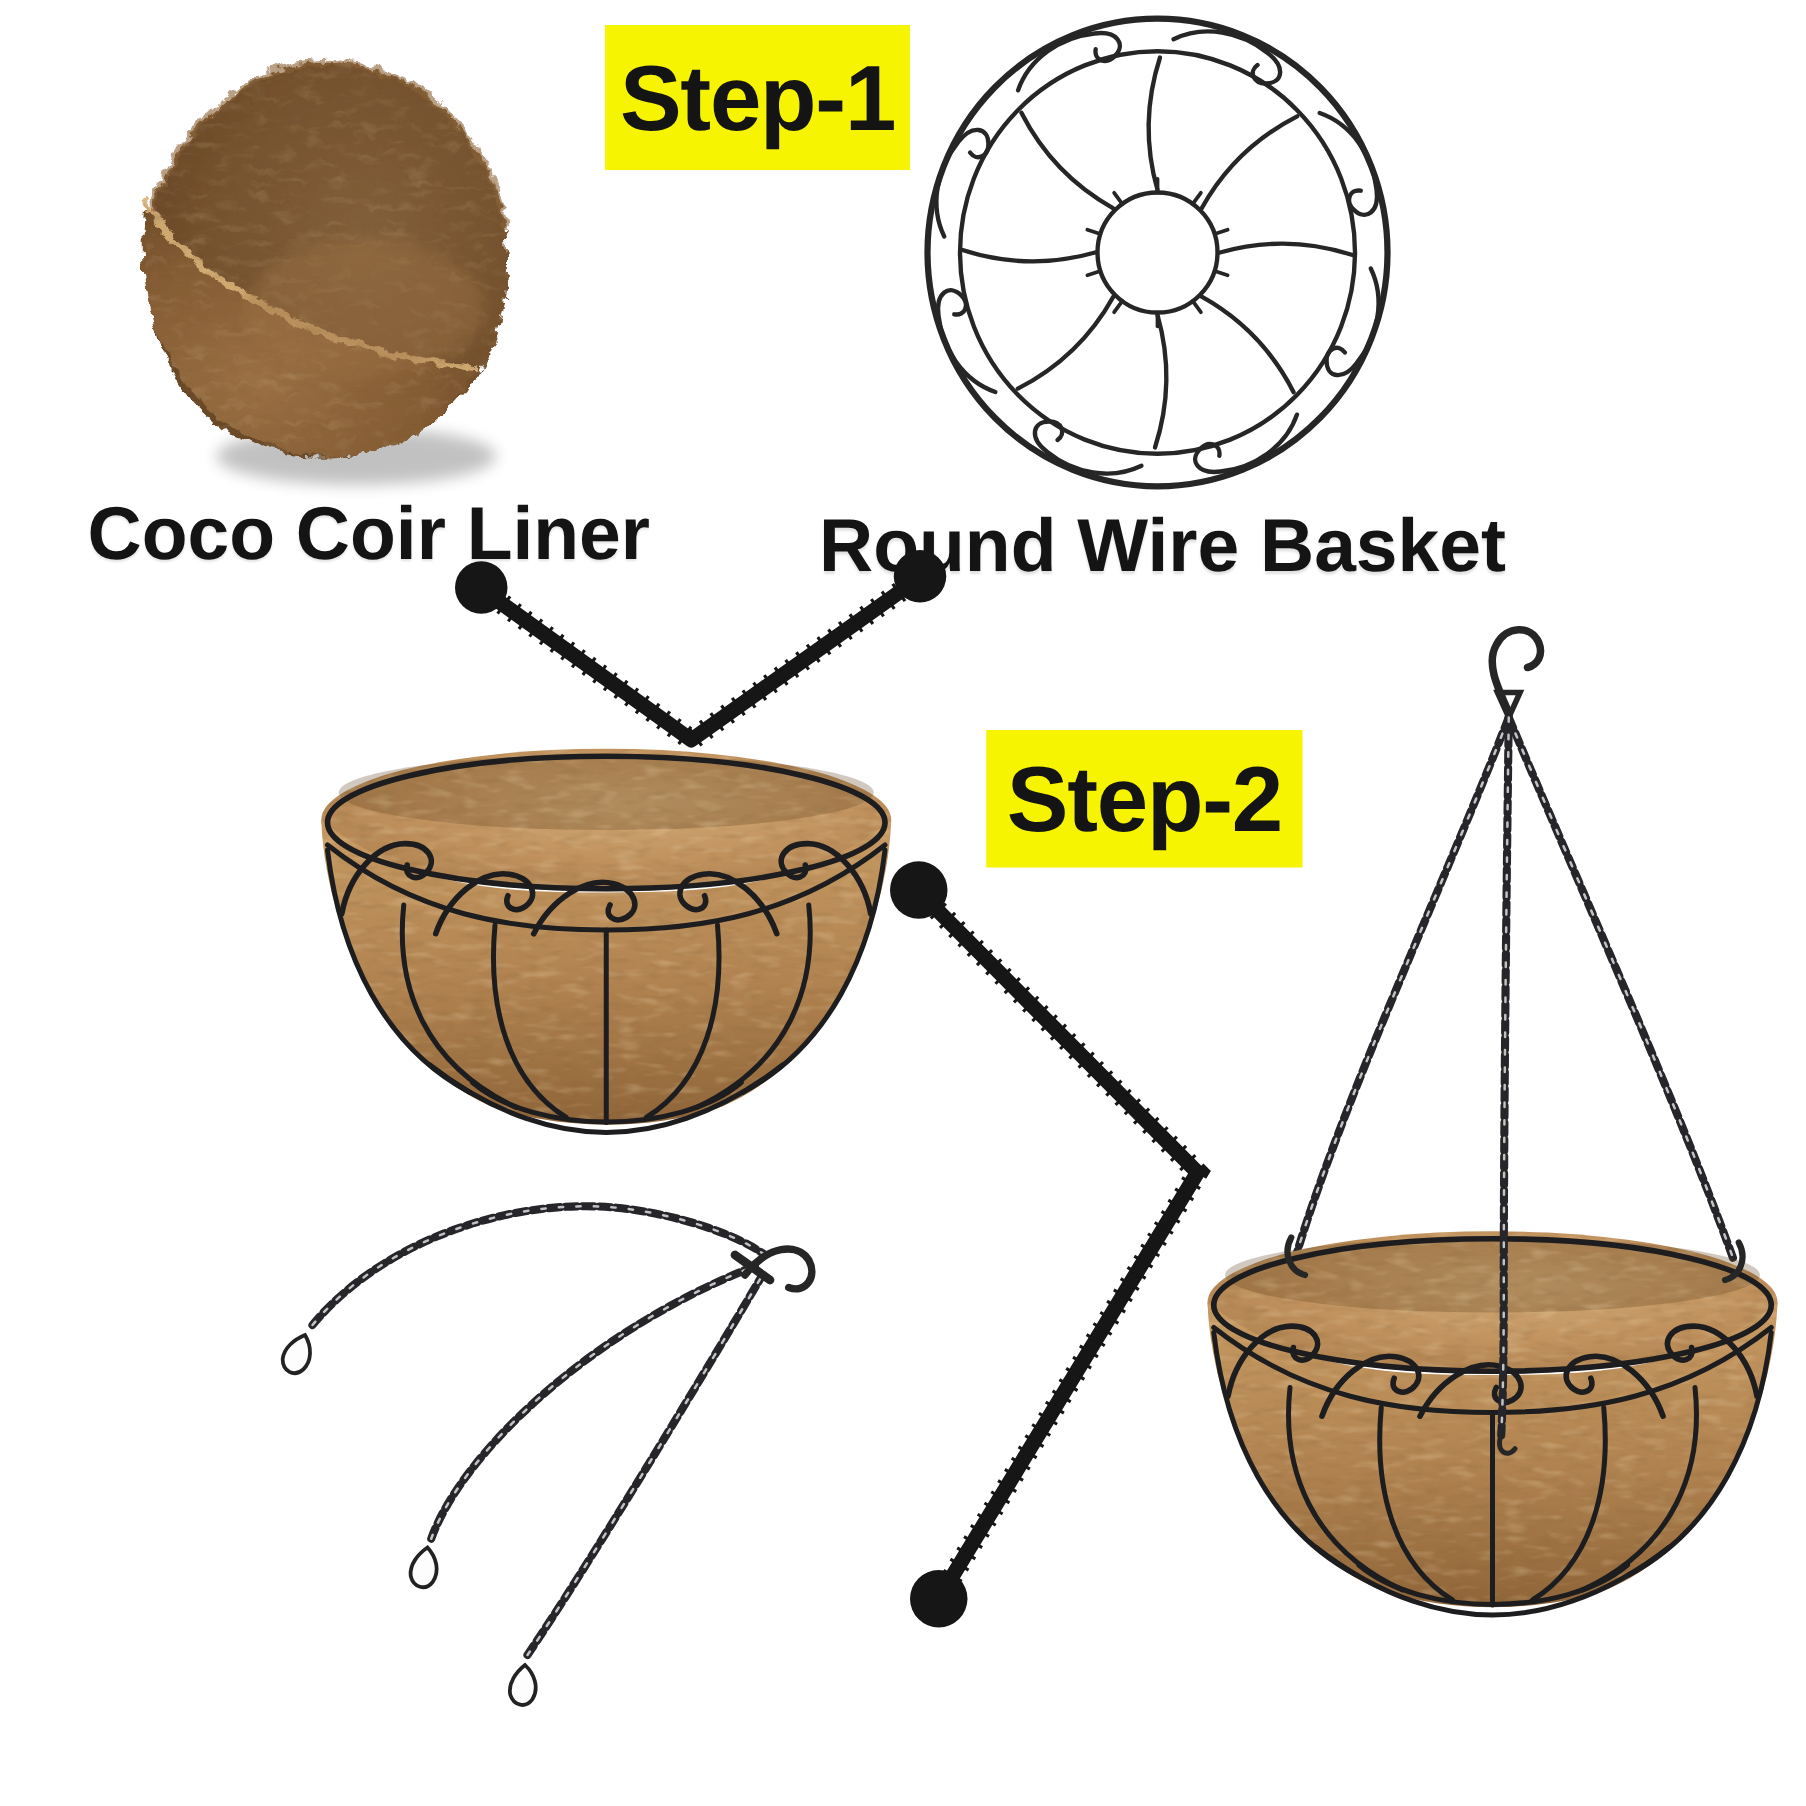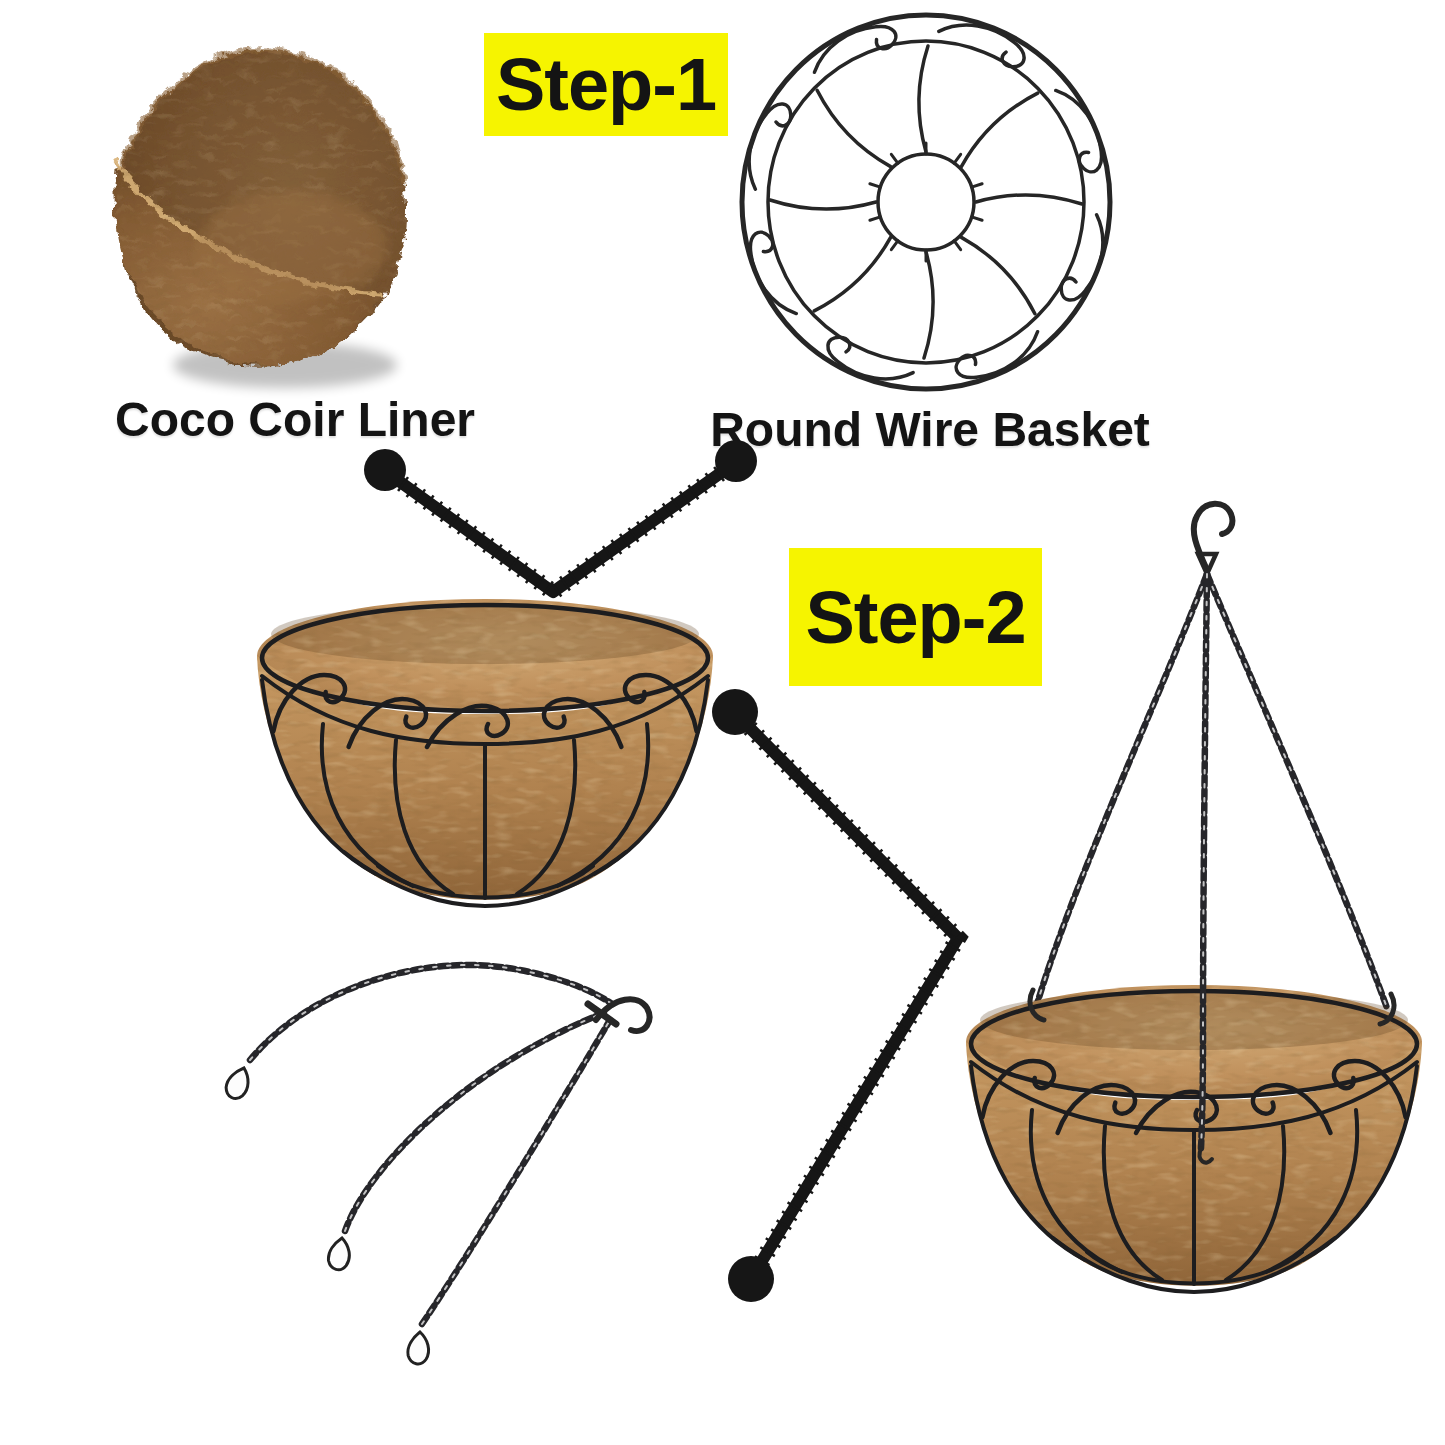--- a/index.html
+++ b/index.html
@@ -11,21 +11,21 @@
     margin:0 auto; overflow:hidden;
     font-family:"Liberation Sans","DejaVu Sans",sans-serif;
   }
   .abs{position:absolute;}
   .badge{
     background:var(--highlight,#f6f400); color:var(--ink,#141414);
     display:flex; align-items:center; justify-content:center;
     font-weight:700; font-size:74px; letter-spacing:-1px;
   }
   .caption{
-    color:var(--ink,#141414); font-weight:700; font-size:48px;
+    color:var(--ink,#141414); font-weight:700; font-size:60px;
     text-align:center; white-space:nowrap;
     text-shadow:0 2px 2px rgba(0,0,0,0.12);
   }
   svg{overflow:visible; display:block;}
   .wire{stroke:var(--wire,#1d1d1f); fill:none; stroke-linecap:round;}
   .ink-line{stroke:#262626; fill:none; stroke-linecap:round;}
   .chain{stroke:var(--chain,#26262a); fill:none; stroke-width:6.5; stroke-dasharray:9 4.5; stroke-linecap:round;}
   .chainlite{stroke:#f7f7f7; fill:none; stroke-width:2; stroke-dasharray:3.5 10.5; stroke-linecap:round; opacity:.75;}
   .vline{stroke:#161616; fill:none; stroke-width:12; stroke-linecap:round; stroke-linejoin:round;}
   .vbump{stroke:#161616; fill:none; stroke-width:17; stroke-linecap:butt; stroke-dasharray:2.5 8;}
@@ -132,21 +132,21 @@
       </clipPath>
       <g clip-path="url(#linClip)">
         <rect x="0" y="0" width="330" height="350" fill="#000" filter="url(#fibDark)" opacity="0.55"></rect>
         <rect x="0" y="0" width="330" height="350" fill="#000" filter="url(#fibLight)" opacity="0.3"></rect>
         <ellipse cx="200" cy="210" rx="95" ry="55" fill="#a5severa" opacity="0"></ellipse>
         <ellipse cx="210" cy="205" rx="95" ry="55" fill="#9b7244" opacity="0.45" filter="url(#soft)"></ellipse>
       </g>
     </g>
   </svg>
 
-  <div class="abs badge" style="left:484px; top:33px; width:244px; height:103px;">
+  <div class="abs badge" style="left:484px; top:20px; width:244px; height:116px;">
     <span>Step-1</span>
   </div>
 
   <svg class="abs" style="left:728px; top:2px;" width="400" height="398" viewBox="0 0 400 398" role="img">
     <ellipse class="ink-line" cx="198" cy="200" rx="184" ry="187" stroke-width="5"></ellipse>
     <ellipse class="ink-line" cx="198" cy="200" rx="158" ry="161" stroke-width="3.5"></ellipse>
     <g transform="translate(198,200)">
       <circle class="ink-line" cx="0" cy="0" r="48" stroke-width="3.5"></circle>
       <g class="ink-line" stroke-width="3">
         <line x1="0" y1="-48" x2="0" y2="-59" transform="rotate(0)"></line>
@@ -198,21 +198,21 @@
       <polyline class="vbump" points="735,713 958,938 751,1279"></polyline>
       <circle class="dot" cx="735" cy="712" r="23"></circle>
       <circle class="dot" cx="751" cy="1279" r="23"></circle>
     </g>
   </svg>
 
   <svg class="abs" style="left:248px; top:590px;" width="475" height="320" viewBox="0 0 475 320" role="img">
     <use href="#coirBasket" width="475" height="320"></use>
   </svg>
 
-  <div class="abs badge" style="left:789px; top:548px; width:253px; height:138px;">
+  <div class="abs badge" style="left:789px; top:584px; width:253px; height:110px;">
     <span>Step-2</span>
   </div>
 
   <svg class="abs" style="left:168px; top:938px;" width="520" height="470" viewBox="0 0 520 470" role="img">
     <g>
       <path class="chain" d="M 82,122 C 140,52 250,16 340,30 C 380,36 422,50 444,66"></path>
       <path class="chainlite" d="M 82,122 C 140,52 250,16 340,30 C 380,36 422,50 444,66"></path>
       <path class="chain" d="M 177,293 C 200,228 300,128 438,74"></path>
       <path class="chainlite" d="M 177,293 C 200,228 300,128 438,74"></path>
       <path class="chain" d="M 254,386 C 300,318 384,180 442,82"></path>

